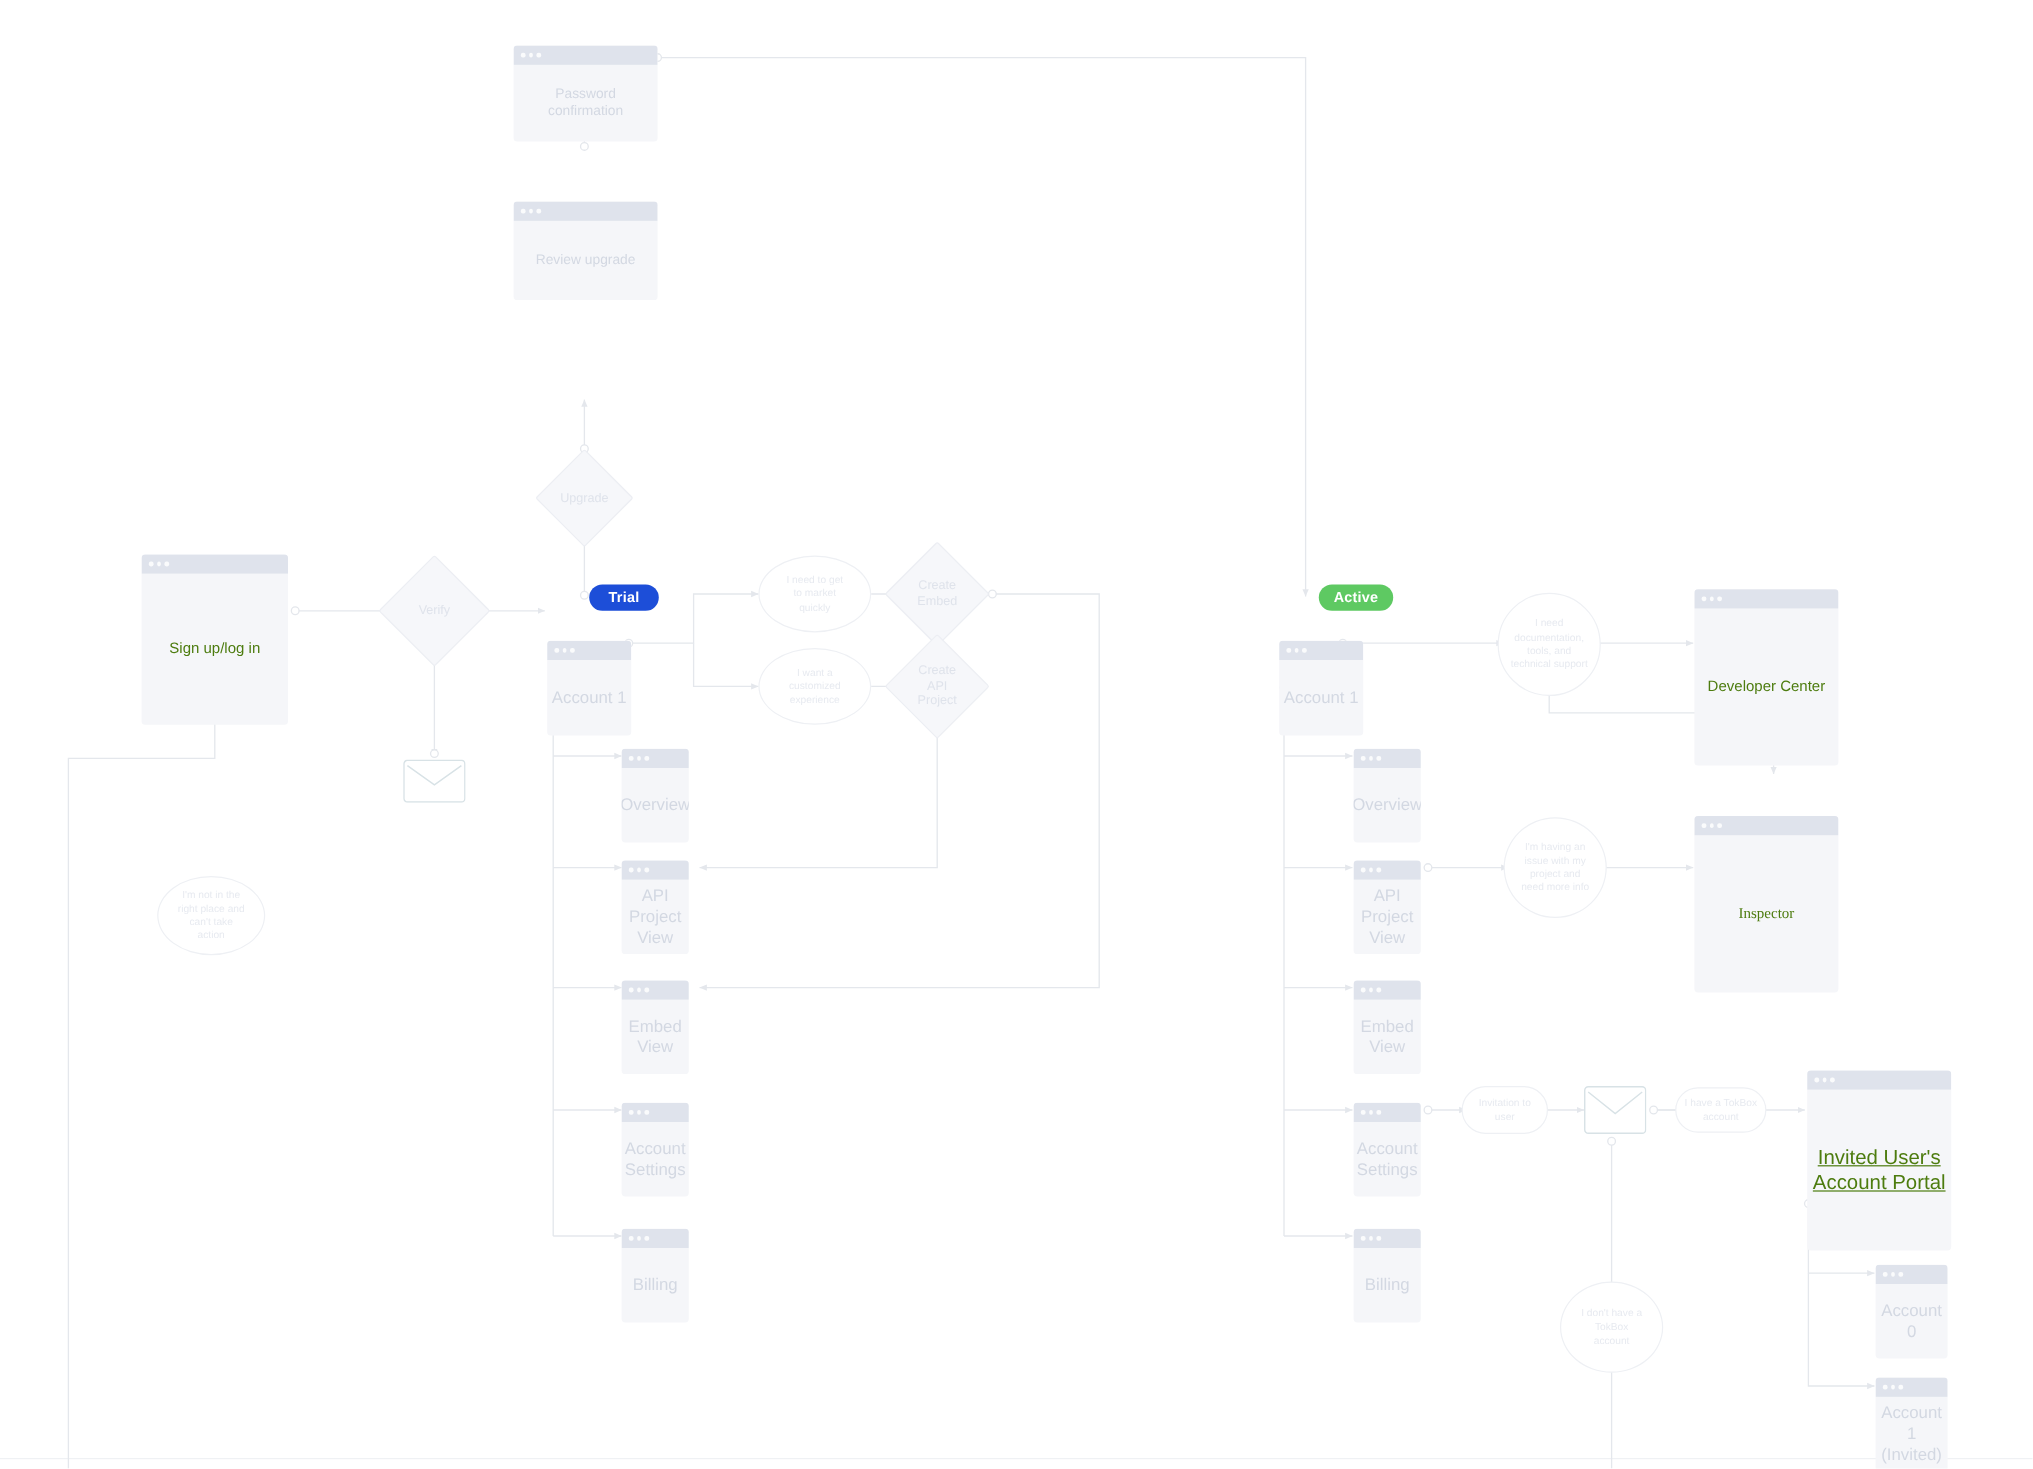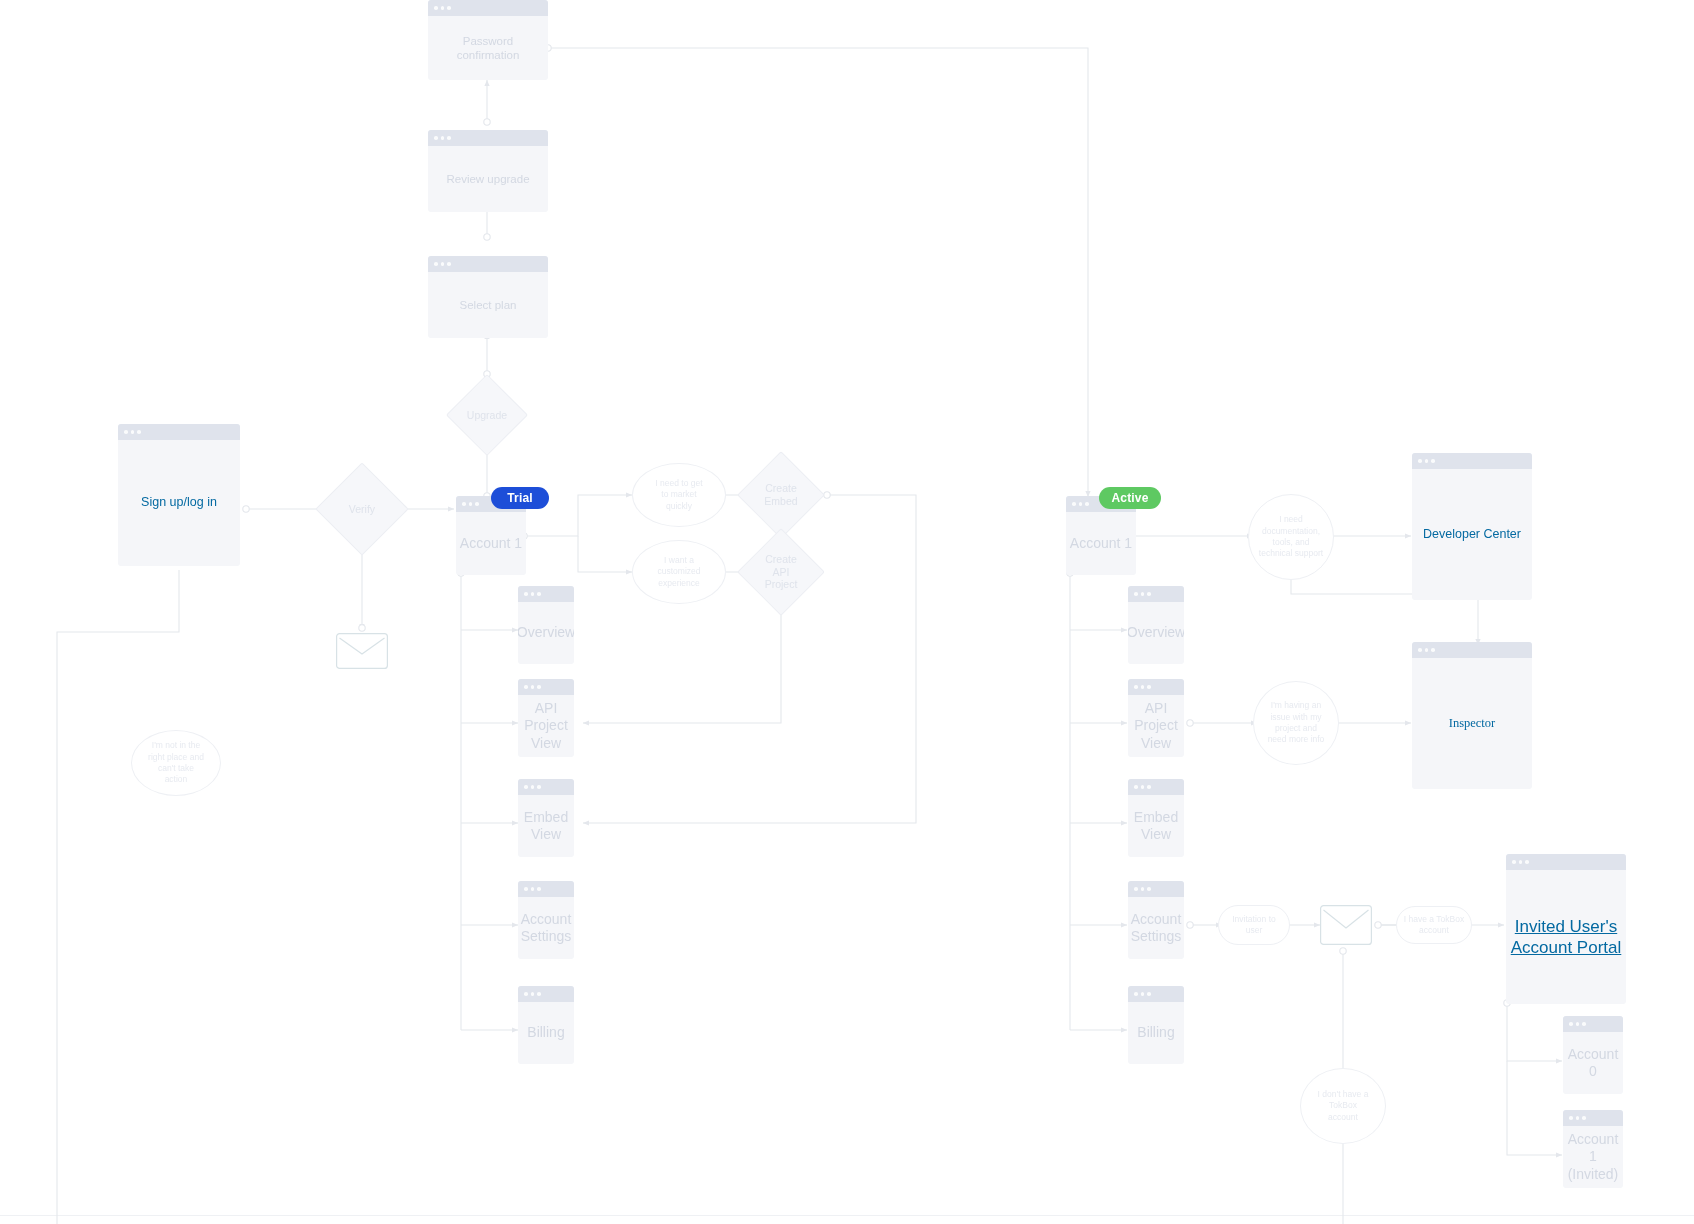--- a/index.html
+++ b/index.html
@@ -17,20 +17,21 @@
     overflow: hidden;
   }
 
   
   .win {
     position: absolute;
     background: #f5f6f9;
     border-radius: 3px;
     box-sizing: border-box;
     overflow: hidden;
+    margin-top: 38px;
   }
   .win .bar {
     height: 16px;
     background: #dfe3ec;
     display: flex;
     align-items: center;
     padding-left: 6px;
     gap: 3px;
   }
   .win .bar i {
@@ -49,21 +50,21 @@
     text-align: center;
     padding: 2px;
     box-sizing: border-box;
   }
   .win .label {
     color: #d3d8e2;
     line-height: 1.25;
     font-size: 14px;
     white-space: pre-line;
   }
-  .win.big .label { font-size: 15px; color: #0369a1; }
+  .win.big .label { font-size: 15px; color: #4d7c0f; }
   .win.mid .label { font-size: 11.5px; }
 
   
   .diamond {
     position: absolute;
     background: #f6f7fa;
     border: 1px solid #eceef3;
     transform: rotate(45deg);
     border-radius: 2px;
     box-sizing: border-box;
@@ -279,30 +280,20 @@
     <div class="bar">
         <i></i>
         <i></i>
         <i></i>
       </div>
     <div class="body">
       <div class="label">Review upgrade</div>
     </div>
   </div>
 
-  <div class="win mid" style="left:428px;top:256px;width:120px;height:82px;">
-    <div class="bar">
-        <i></i>
-        <i></i>
-        <i></i>
-      </div>
-    <div class="body">
-      <div class="label">Select plan</div>
-    </div>
-  </div>
 
   <div class="diamond" style="left:458px;top:386px;width:58px;height:58px;">
     <div class="dlabel">Upgrade</div>
   </div>
 
   <div class="win big" style="left:118px;top:424px;width:122px;height:142px;">
     <div class="bar">
         <i></i>
         <i></i>
         <i></i>

